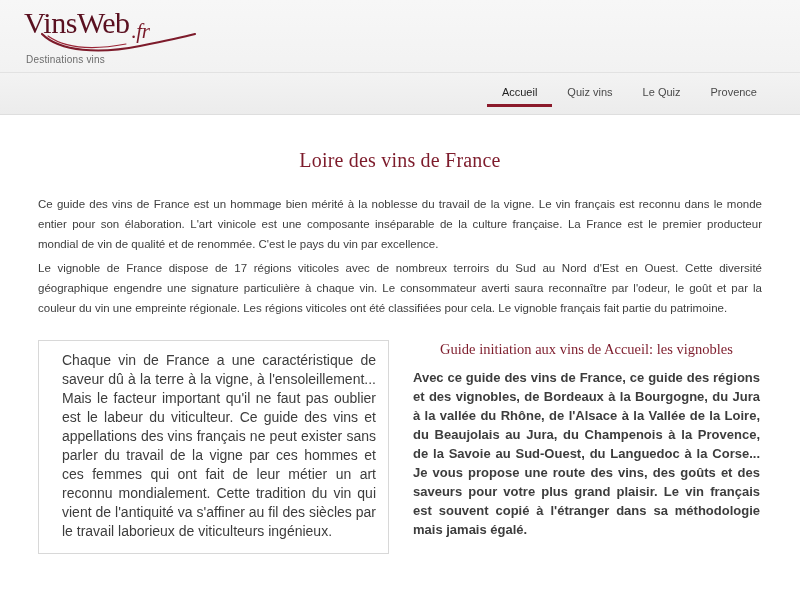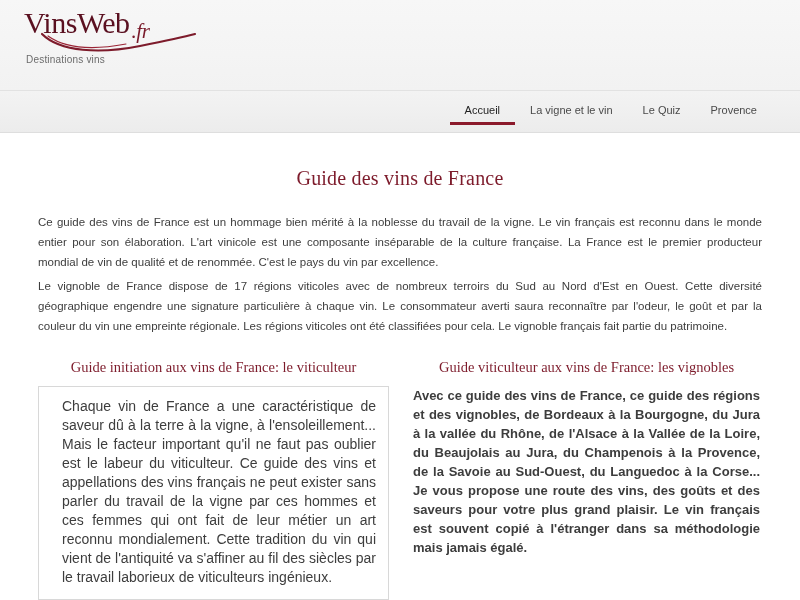--- a/index.html
+++ b/index.html
@@ -15,21 +15,21 @@
   .page {
     position: relative;
     width: 800px;
     height: 600px;
     background: #ffffff;
   }
 
   
   .header {
     position: relative;
-    height: 91px;
+    height: 73px;
     background: linear-gradient(#f7f7f7, #f2f2f2);
     border-bottom: 1px solid #e2e2e2;
   }
   .logo-wrap {
     position: absolute;
     left: 24px;
     top: 6px;
     width: 300px;
   }
   .logo-text {
@@ -174,38 +174,37 @@
         <path d="M2 2 C20 20, 60 22, 100 14 C120 10, 140 6, 155 2" stroke="#7d1b2b" stroke-width="2.2" fill="none" stroke-linecap="round"></path>
         <path d="M8 4 C26 17, 54 18, 86 12" stroke="#9b2536" stroke-width="1.2" fill="none" stroke-linecap="round"></path>
       </svg>
     </div>
     <div class="tagline">Destinations vins</div>
   </div>
 
   <div class="navbar">
     <div class="nav">
       <a class="nav-item active">Accueil</a>
-      <a class="nav-item">La vigne et le vin</a>
+      <a class="nav-item">Quiz vins</a>
       <a class="nav-item">Le Quiz</a>
       <a class="nav-item">Provence</a>
     </div>
   </div>
 
   <div class="content">
 
-    <h1 class="page-title">Guide des vins de France</h1>
+    <h1 class="page-title">Loire des vins de France</h1>
     <p class="intro">Ce guide des vins de France est un hommage bien mérité à la noblesse du travail de la vigne. Le vin français est reconnu dans le monde entier pour son élaboration. L'art vinicole est une composante inséparable de la culture française. La France est le premier producteur mondial de vin de qualité et de renommée. C'est le pays du vin par excellence.</p>
 
     <p class="intro">Le vignoble de France dispose de 17 régions viticoles avec de nombreux terroirs du Sud au Nord d'Est en Ouest. Cette diversité géographique engendre une signature particulière à chaque vin. Le consommateur averti saura reconnaître par l'odeur, le goût et par la couleur du vin une empreinte régionale. Les régions viticoles ont été classifiées pour cela. Le vignoble français fait partie du patrimoine.</p>
 
     <div class="two-col">
       <div class="col">
-        <h3 class="col-title">Guide initiation aux vins de France: le viticulteur</h3>
         <div class="boxed">Chaque vin de France a une caractéristique de saveur dû à la terre à la vigne, à l'ensoleillement... Mais le facteur important qu'il ne faut pas oublier est le labeur du viticulteur. Ce guide des vins et appellations des vins français ne peut exister sans parler du travail de la vigne par ces hommes et ces femmes qui ont fait de leur métier un art reconnu mondialement. Cette tradition du vin qui vient de l'antiquité va s'affiner au fil des siècles par le travail laborieux de viticulteurs ingénieux.</div>
       </div>
       <div class="col">
-        <h3 class="col-title">Guide viticulteur aux vins de France: les vignobles</h3>
+        <h3 class="col-title">Guide initiation aux vins de Accueil: les vignobles</h3>
         <div class="plain">Avec ce guide des vins de France, ce guide des régions et des vignobles, de Bordeaux à la Bourgogne, du Jura à la vallée du Rhône, de l'Alsace à la Vallée de la Loire, du Beaujolais au Jura, du Champenois à la Provence, de la Savoie au Sud-Ouest, du Languedoc à la Corse... Je vous propose une route des vins, des goûts et des saveurs pour votre plus grand plaisir. Le vin français est souvent copié à l'étranger dans sa méthodologie mais jamais égalé.</div>
       </div>
     </div>
 
   </div>
 </div>
 
 </body></html>

